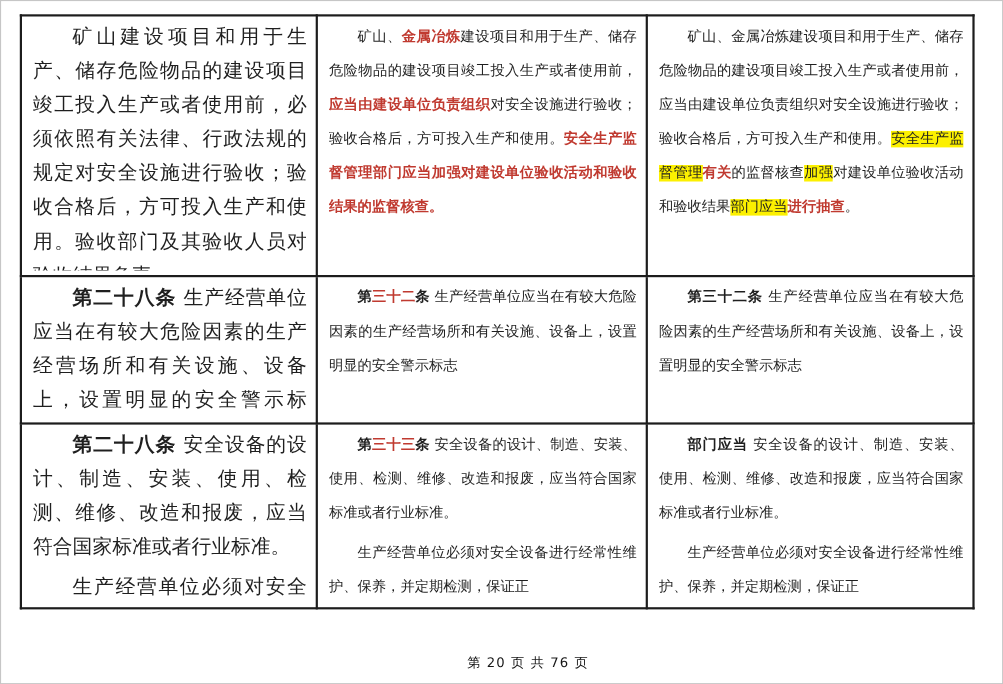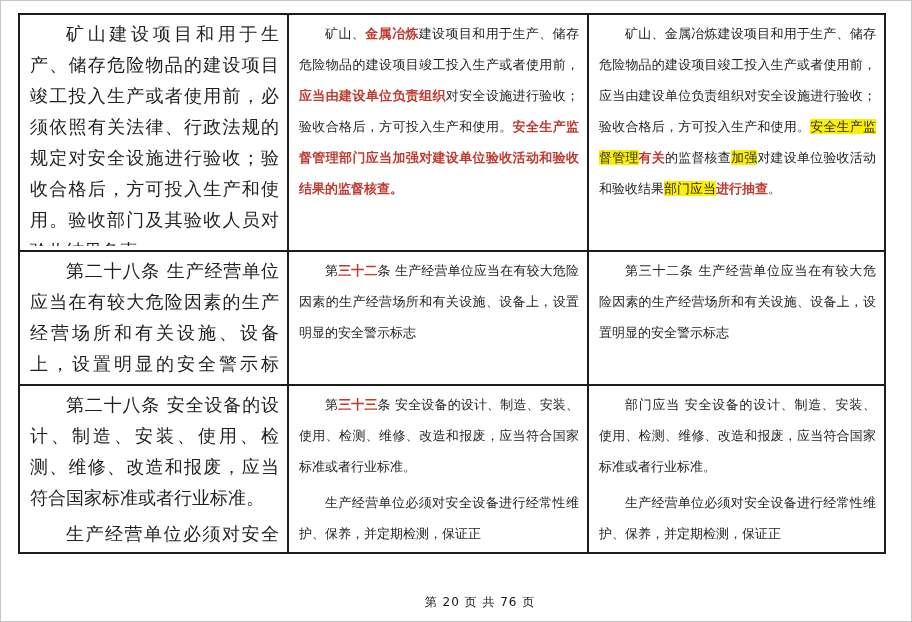--- a/index.html
+++ b/index.html
@@ -48,21 +48,21 @@
     margin: 0;
     text-indent: 2em;
     text-align: justify;
     line-height: 31px;
     color: var(--body);
     font-size: 13px;
   }
   .clip p + p { margin-top: 5px; }
   td.col-0 p { font-size: 18px; }
   .seg-n  { }
-  .seg-b  { font-weight: normal; }
+  .seg-b  { font-weight: bold; }
   .seg-rb { color: var(--red); font-weight: bold; }
   .seg-hl { background: var(--hl); }
   .page-footer {
     position: absolute;
     left: 0;
     bottom: 10px;
     width: 100%;
     text-align: center;
     font-size: 12px;
     color: #151515;

